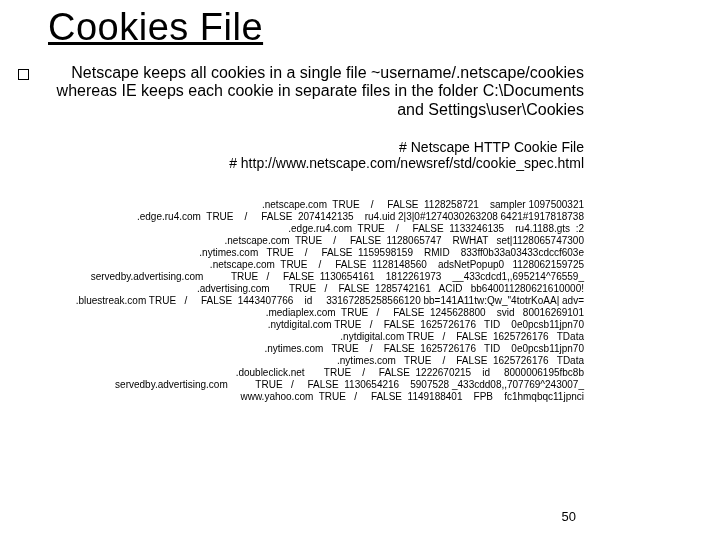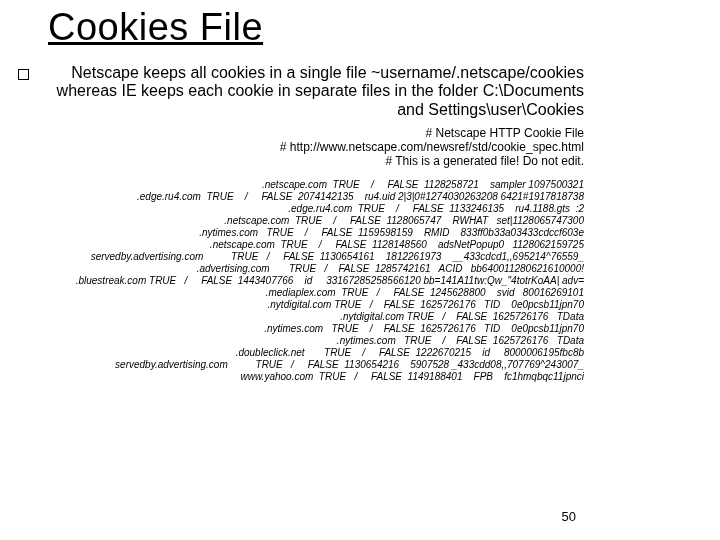--- a/index.html
+++ b/index.html
@@ -44,33 +44,32 @@
     border: 1px solid #000;
     margin-top: 5px;
     margin-right: 8px;
     flex: 0 0 auto;
   }
   .bullet-text {
     font-size: 16px;
     line-height: 1.15;
   }
   .comments {
-    margin-top: 8px;
-    font-size: 12px;
+    margin-top: 20px;
+    font-size: 14px;
     line-height: 1.15;
     font-family: "Trebuchet MS", Arial, sans-serif;
   }
   .comments div { white-space: nowrap; }
   .cookie-block {
-    margin-top: 10px;
+    margin-top: 28px;
     font-size: 10px;
     line-height: 1.2;
     font-family: "Trebuchet MS", Arial, sans-serif;
     white-space: pre;
-    font-style: italic;
   }
   .footer-left {
     position: absolute;
     left: 48px;
     bottom: 16px;
     font-size: 14px;
   }
   .footer-right {
     position: absolute;
     right: 20px;
@@ -86,21 +85,20 @@
 
   <div class="body">
     <div class="bullet-row">
       <div class="bullet-box"></div>
       <div class="bullet-text">Netscape keeps all cookies in a single file ~username/.netscape/cookies whereas IE keeps each cookie in separate files in the folder C:\Documents and Settings\user\Cookies</div>
     </div>
 
     <div class="comments">
       <div># Netscape HTTP Cookie File</div>
       <div># http://www.netscape.com/newsref/std/cookie_spec.html</div>
-      <div># This is a generated file! Do not edit.</div>
     </div>
 
     <div class="cookie-block" id="cookie-lines">.netscape.com  TRUE    /     FALSE  1128258721    sampler 1097500321
 .edge.ru4.com  TRUE    /     FALSE  2074142135    ru4.uid 2|3|0#1274030263208 6421#1917818738
 .edge.ru4.com  TRUE    /     FALSE  1133246135    ru4.1188.gts  :2
 .netscape.com  TRUE    /     FALSE  1128065747    RWHAT   set|1128065747300
 .nytimes.com   TRUE    /     FALSE  1159598159    RMID    833ff0b33a03433cdccf603e
 .netscape.com  TRUE    /     FALSE  1128148560    adsNetPopup0   1128062159725
 servedby.advertising.com          TRUE   /     FALSE  1130654161    1812261973    __433cdcd1,,695214^76559_
 .advertising.com       TRUE   /    FALSE  1285742161   ACID   bb640011280621610000!

